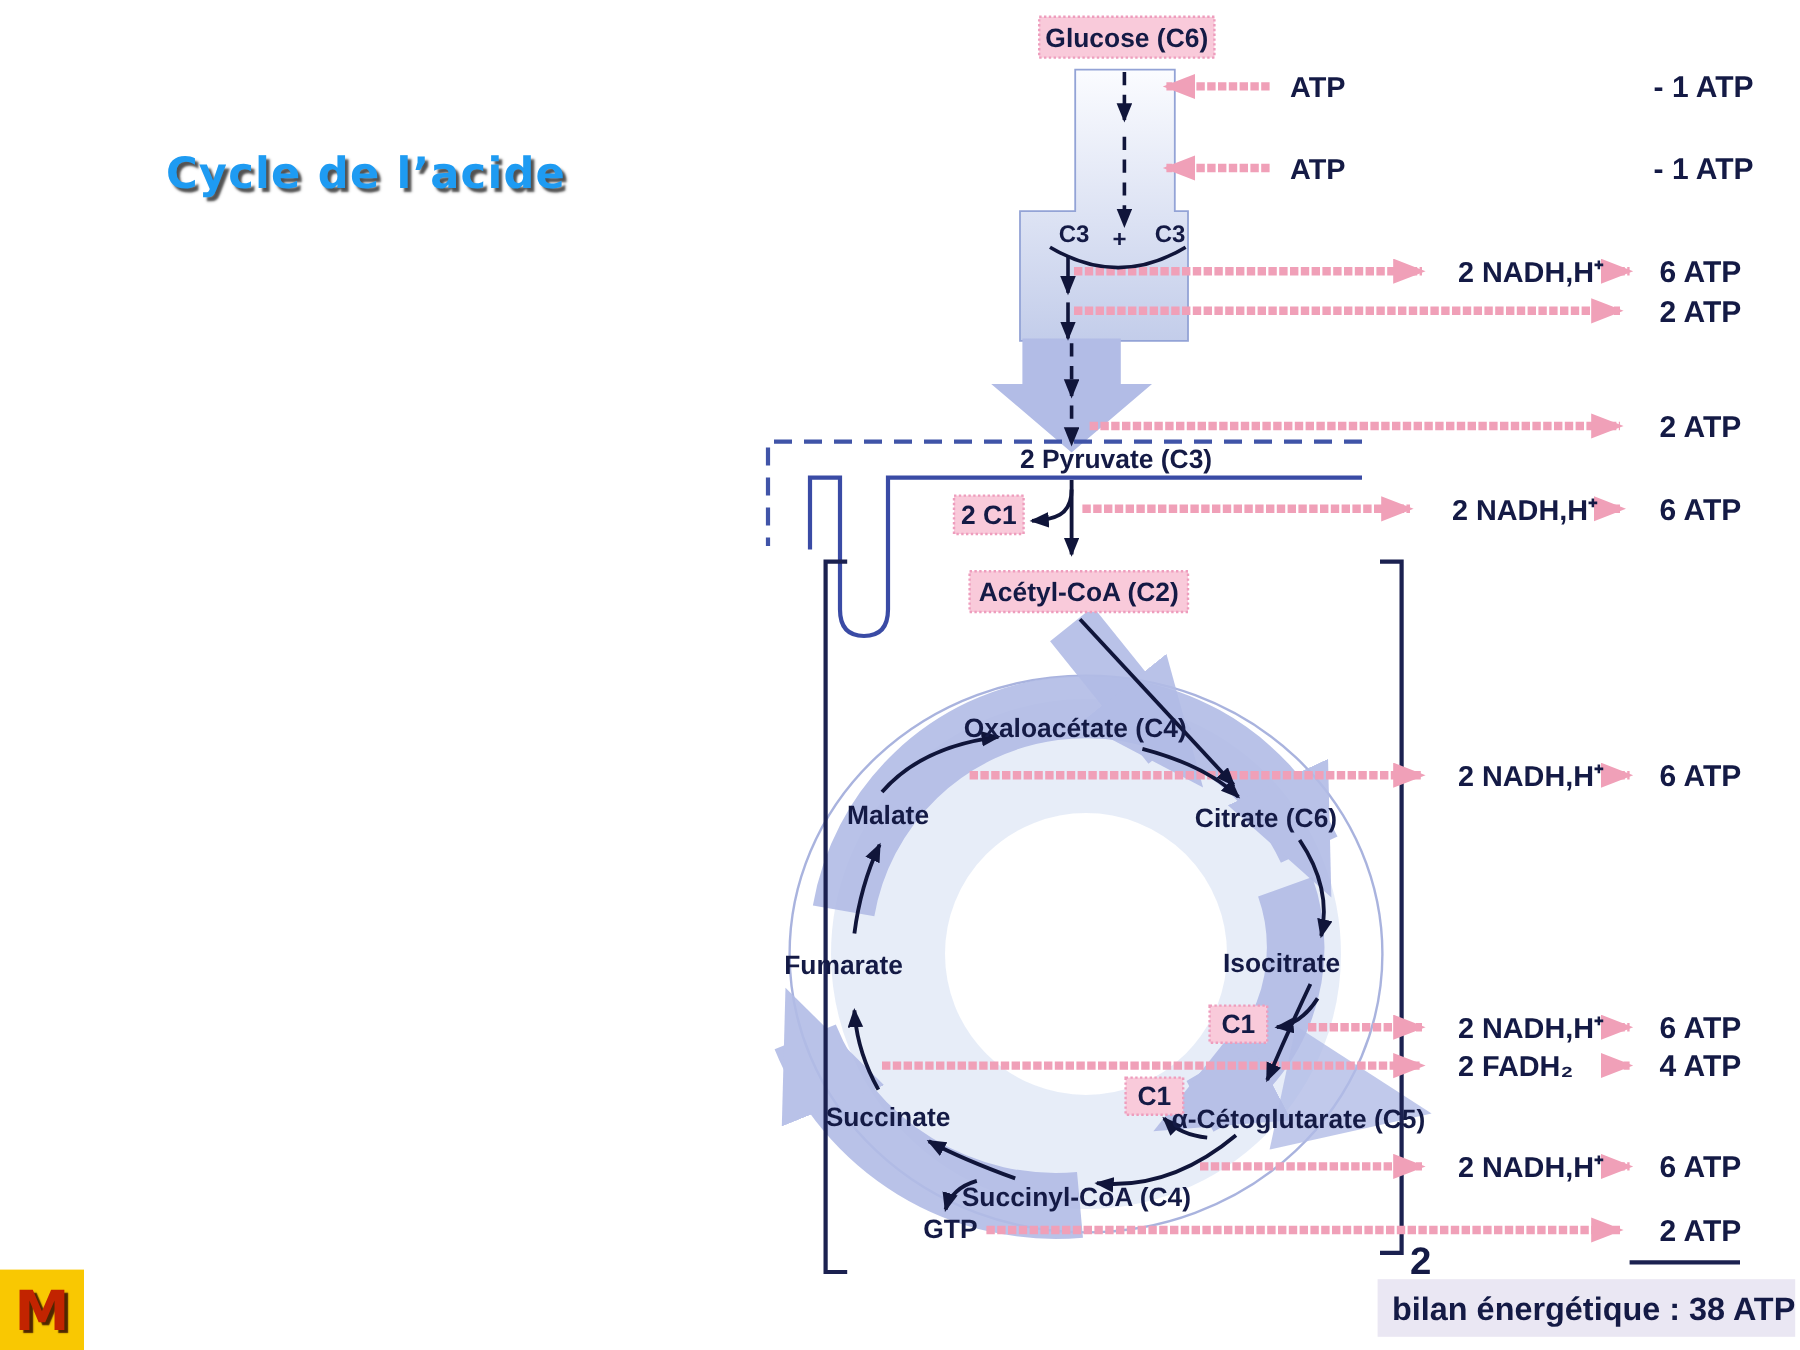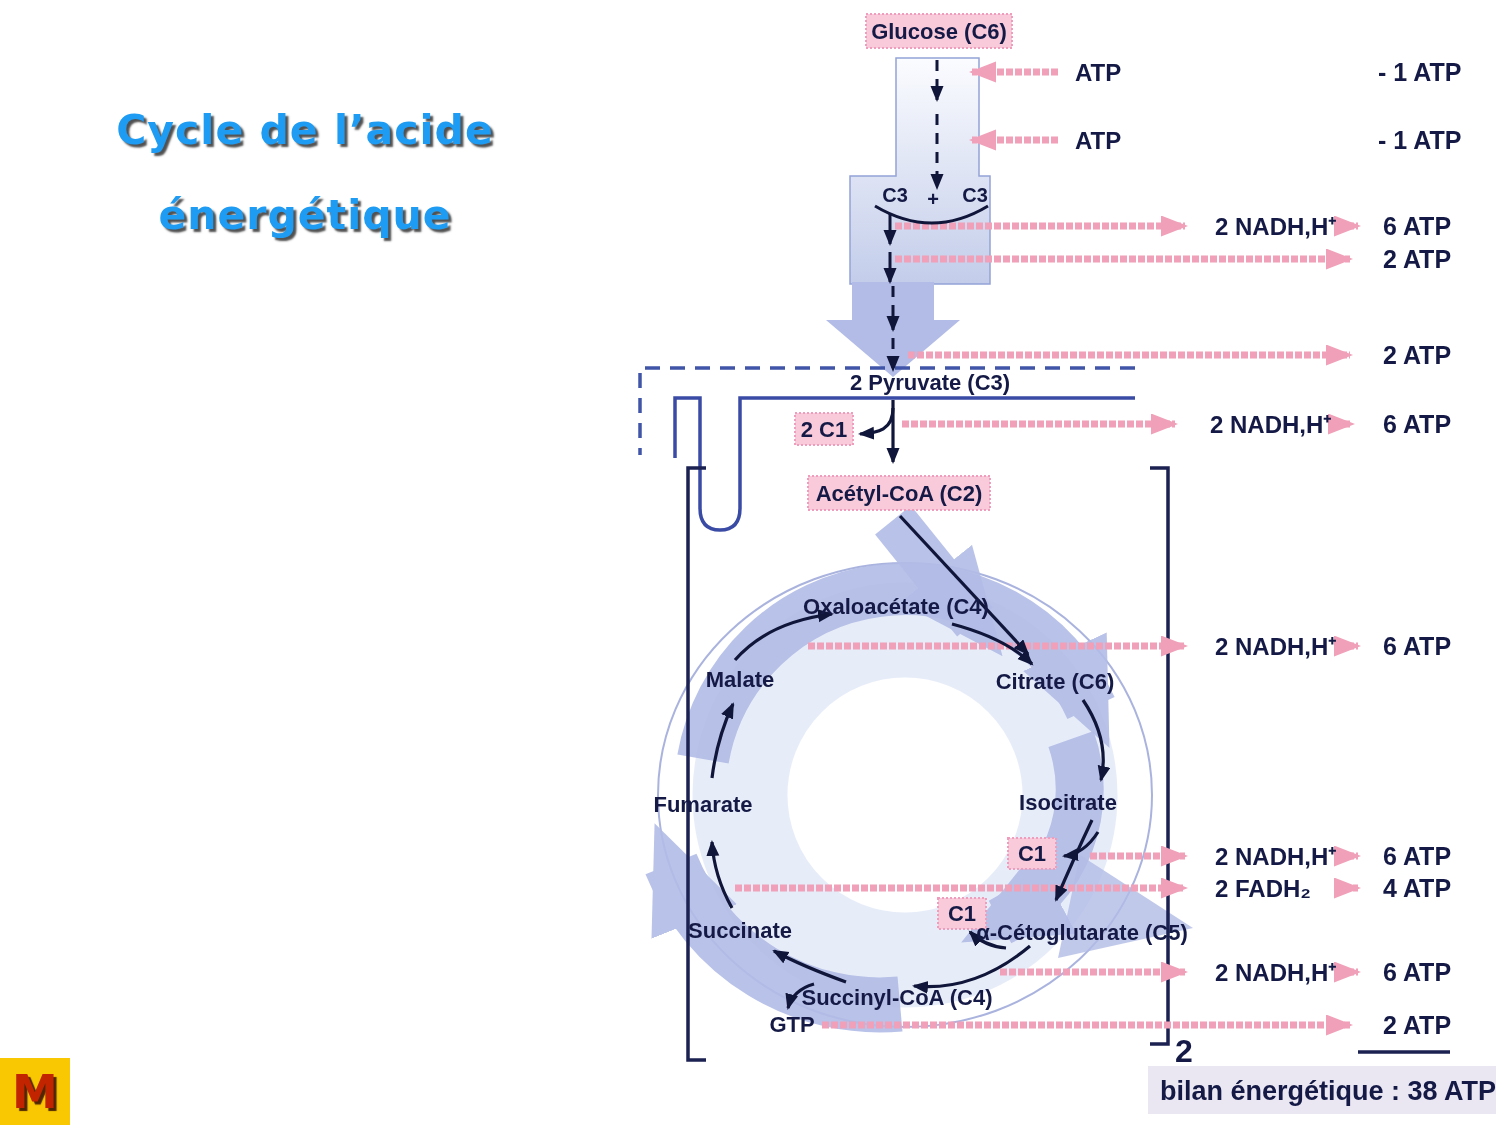--- a/index.html
+++ b/index.html
@@ -1,19 +1,19 @@
 <!DOCTYPE html>
 <html><head>
 <meta charset="utf-8">
 <style>
   html,body{margin:0;padding:0;background:#ffffff;}
   .slide{position:relative;width:1500px;height:1125px;background:#ffffff;overflow:hidden;
          font-family:"Liberation Sans",sans-serif;}
-  .title{position:absolute;left:25px;top:88px;width:560px;text-align:center;
-         font-family:"DejaVu Sans",sans-serif;font-weight:bold;font-size:41px;
+  .title{position:absolute;left:25px;top:103px;width:560px;text-align:center;
+         font-family:"DejaVu Sans",sans-serif;font-weight:bold;font-size:36px;
          line-height:85px;color:#1e9bf2;letter-spacing:1px;
          text-shadow:3px 3px 2px rgba(50,50,50,0.85);}
   .mlogo{position:absolute;left:0px;top:1058px;width:70px;height:67px;background:#f9c802;
          display:flex;align-items:center;justify-content:center;}
   .mlogo span{font-family:"DejaVu Sans",sans-serif;font-weight:bold;font-size:46px;color:#c22400;
          text-shadow:3px 3px 1px rgba(60,20,0,0.9);}
   svg text{font-family:"Liberation Sans",sans-serif;font-weight:bold;fill:#141a45;}
   .lbl{font-size:22px;}
   .small{font-size:20px;}
   .val{font-size:25px;}
@@ -21,21 +21,20 @@
   .sum{font-size:27px;}
   .mult{font-size:32px;}
 </style>
 </head>
 <body>
 
 <div class="slide">
 
   <div class="title">
     <div>Cycle de l’acide</div>
-    <div>énergétique</div>
   </div>
 
   <svg width="1500" height="1125" viewBox="0 0 1500 1125" xmlns="http://www.w3.org/2000/svg">
     <defs>
       <linearGradient id="col" x1="0" y1="0" x2="0" y2="1">
         <stop offset="0" stop-color="#fbfcff"></stop>
           <stop offset="1" stop-color="#c3cdea"></stop>
       </linearGradient>
       <marker id="mBlack" markerUnits="userSpaceOnUse" markerWidth="17" markerHeight="14" refX="14" refY="6.5" orient="auto">
         <path d="M0,0 L16,6.5 L0,13 Z" fill="#10153a"></path>

